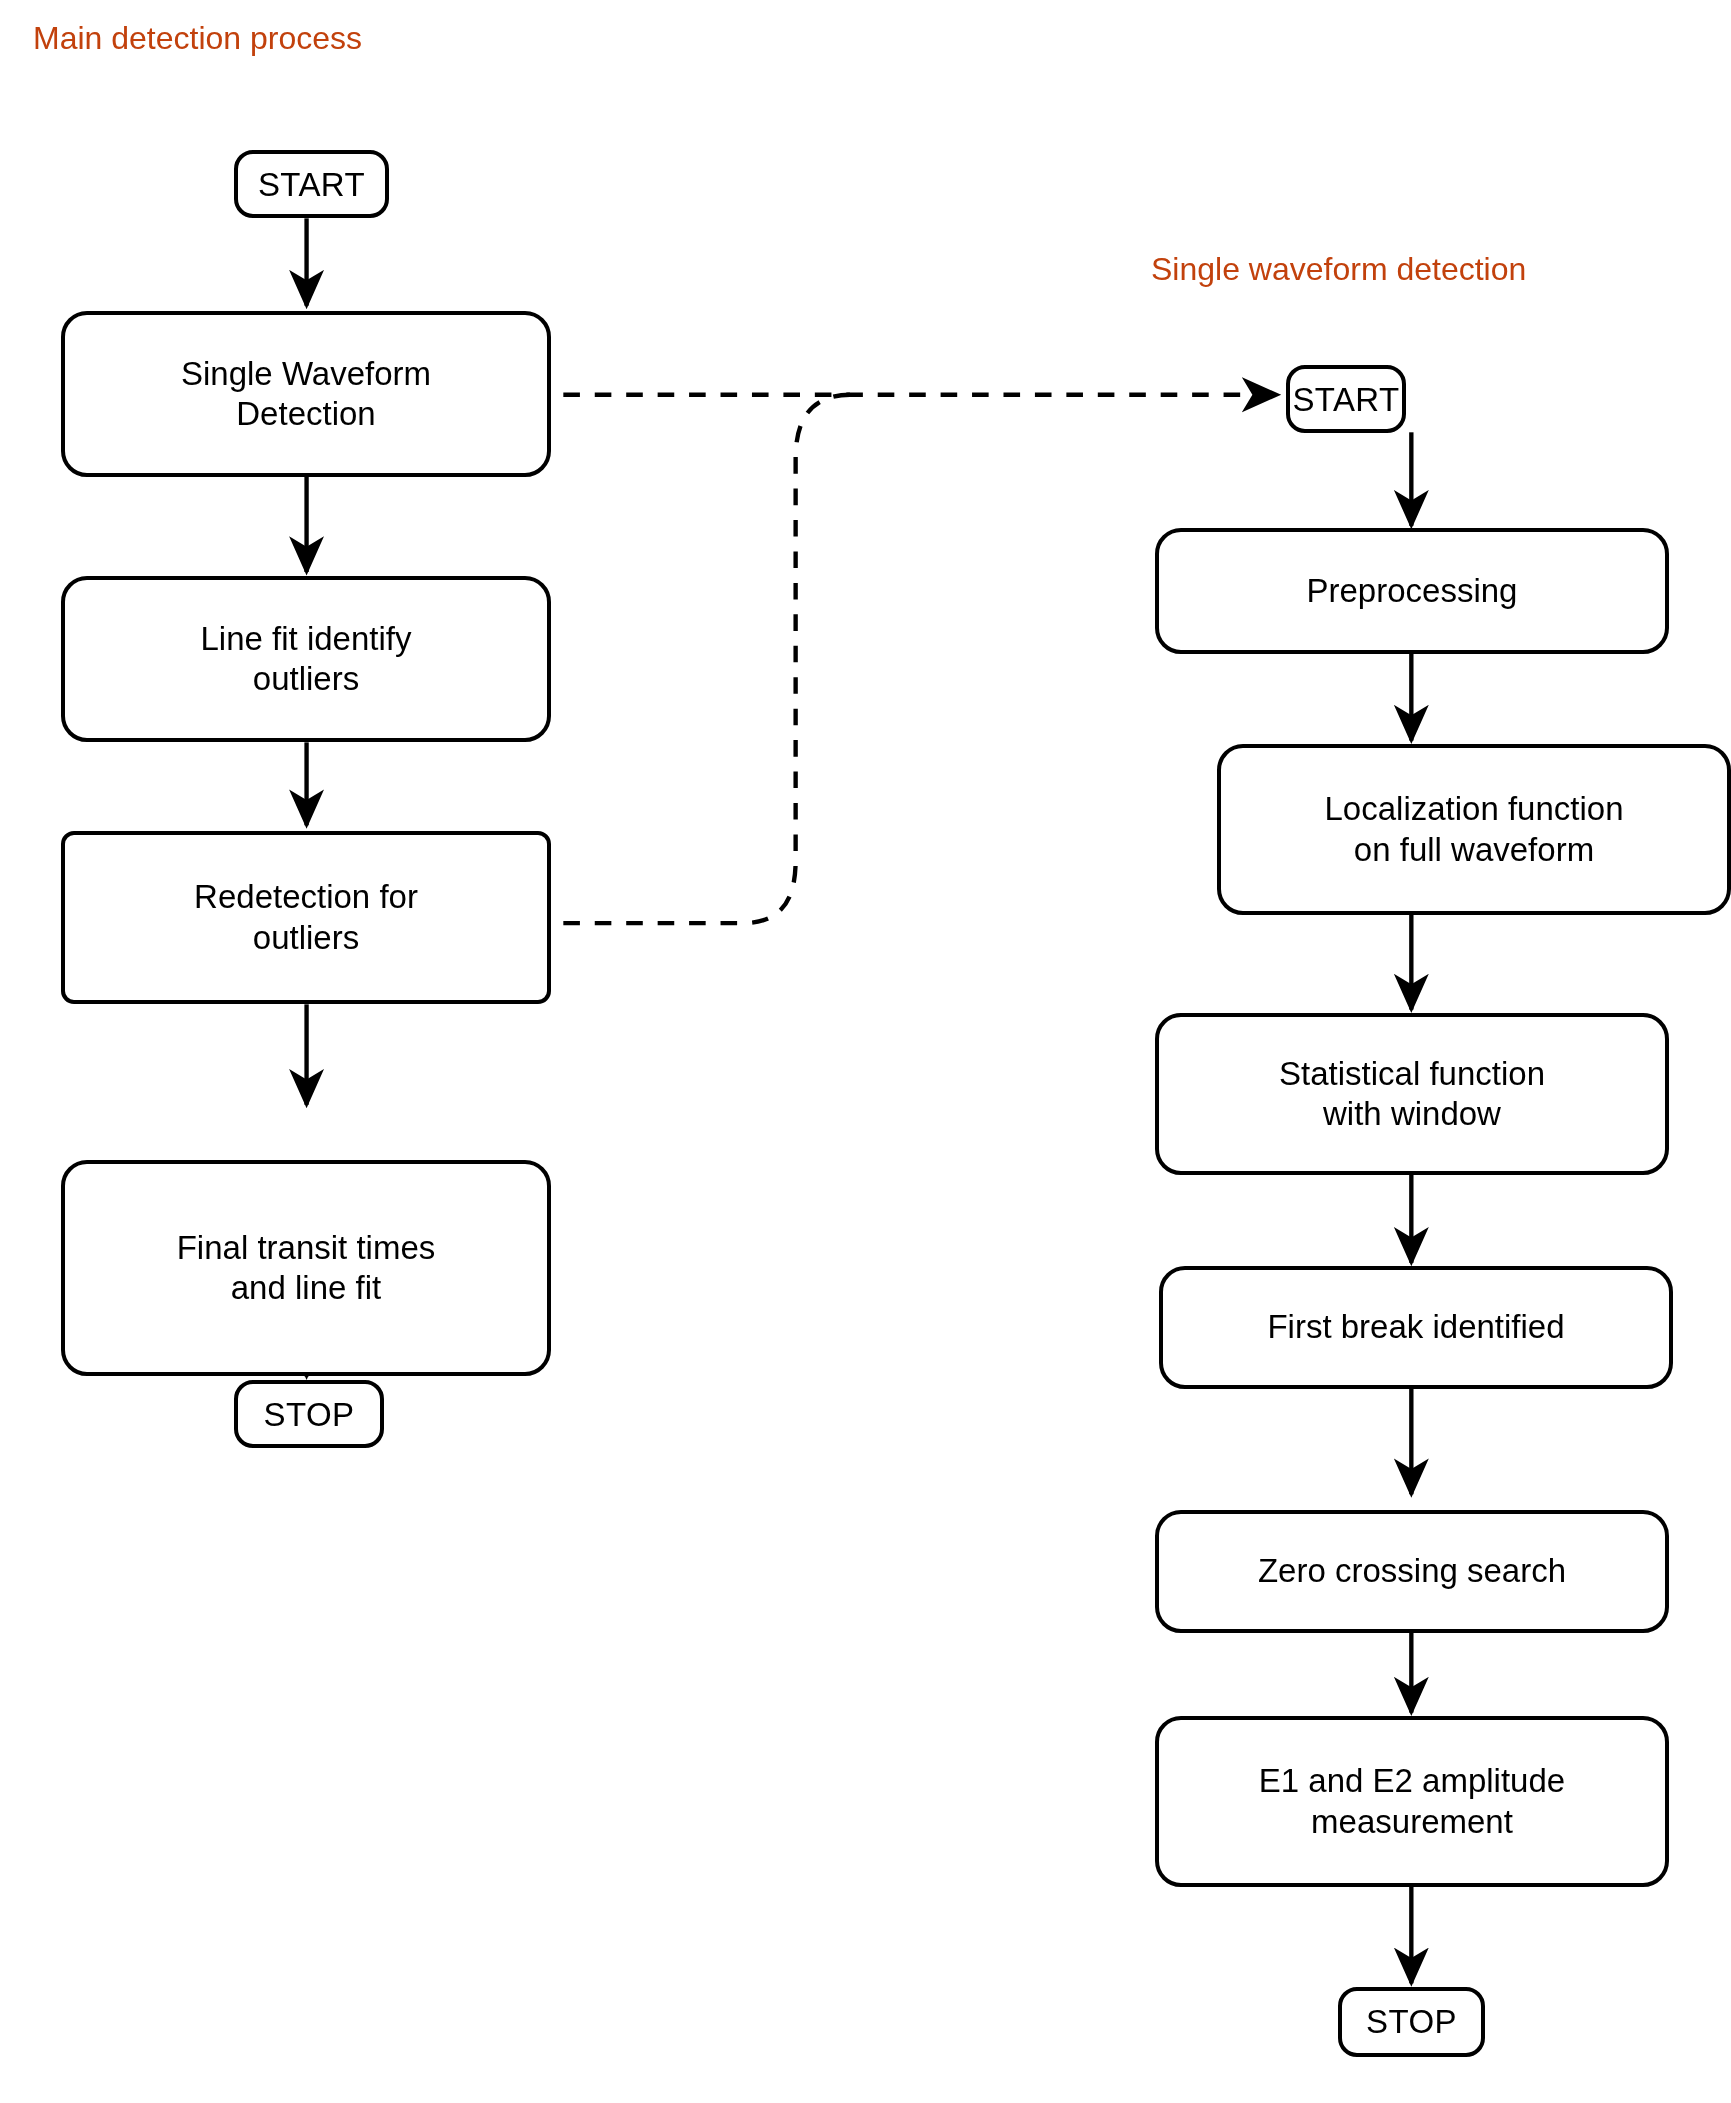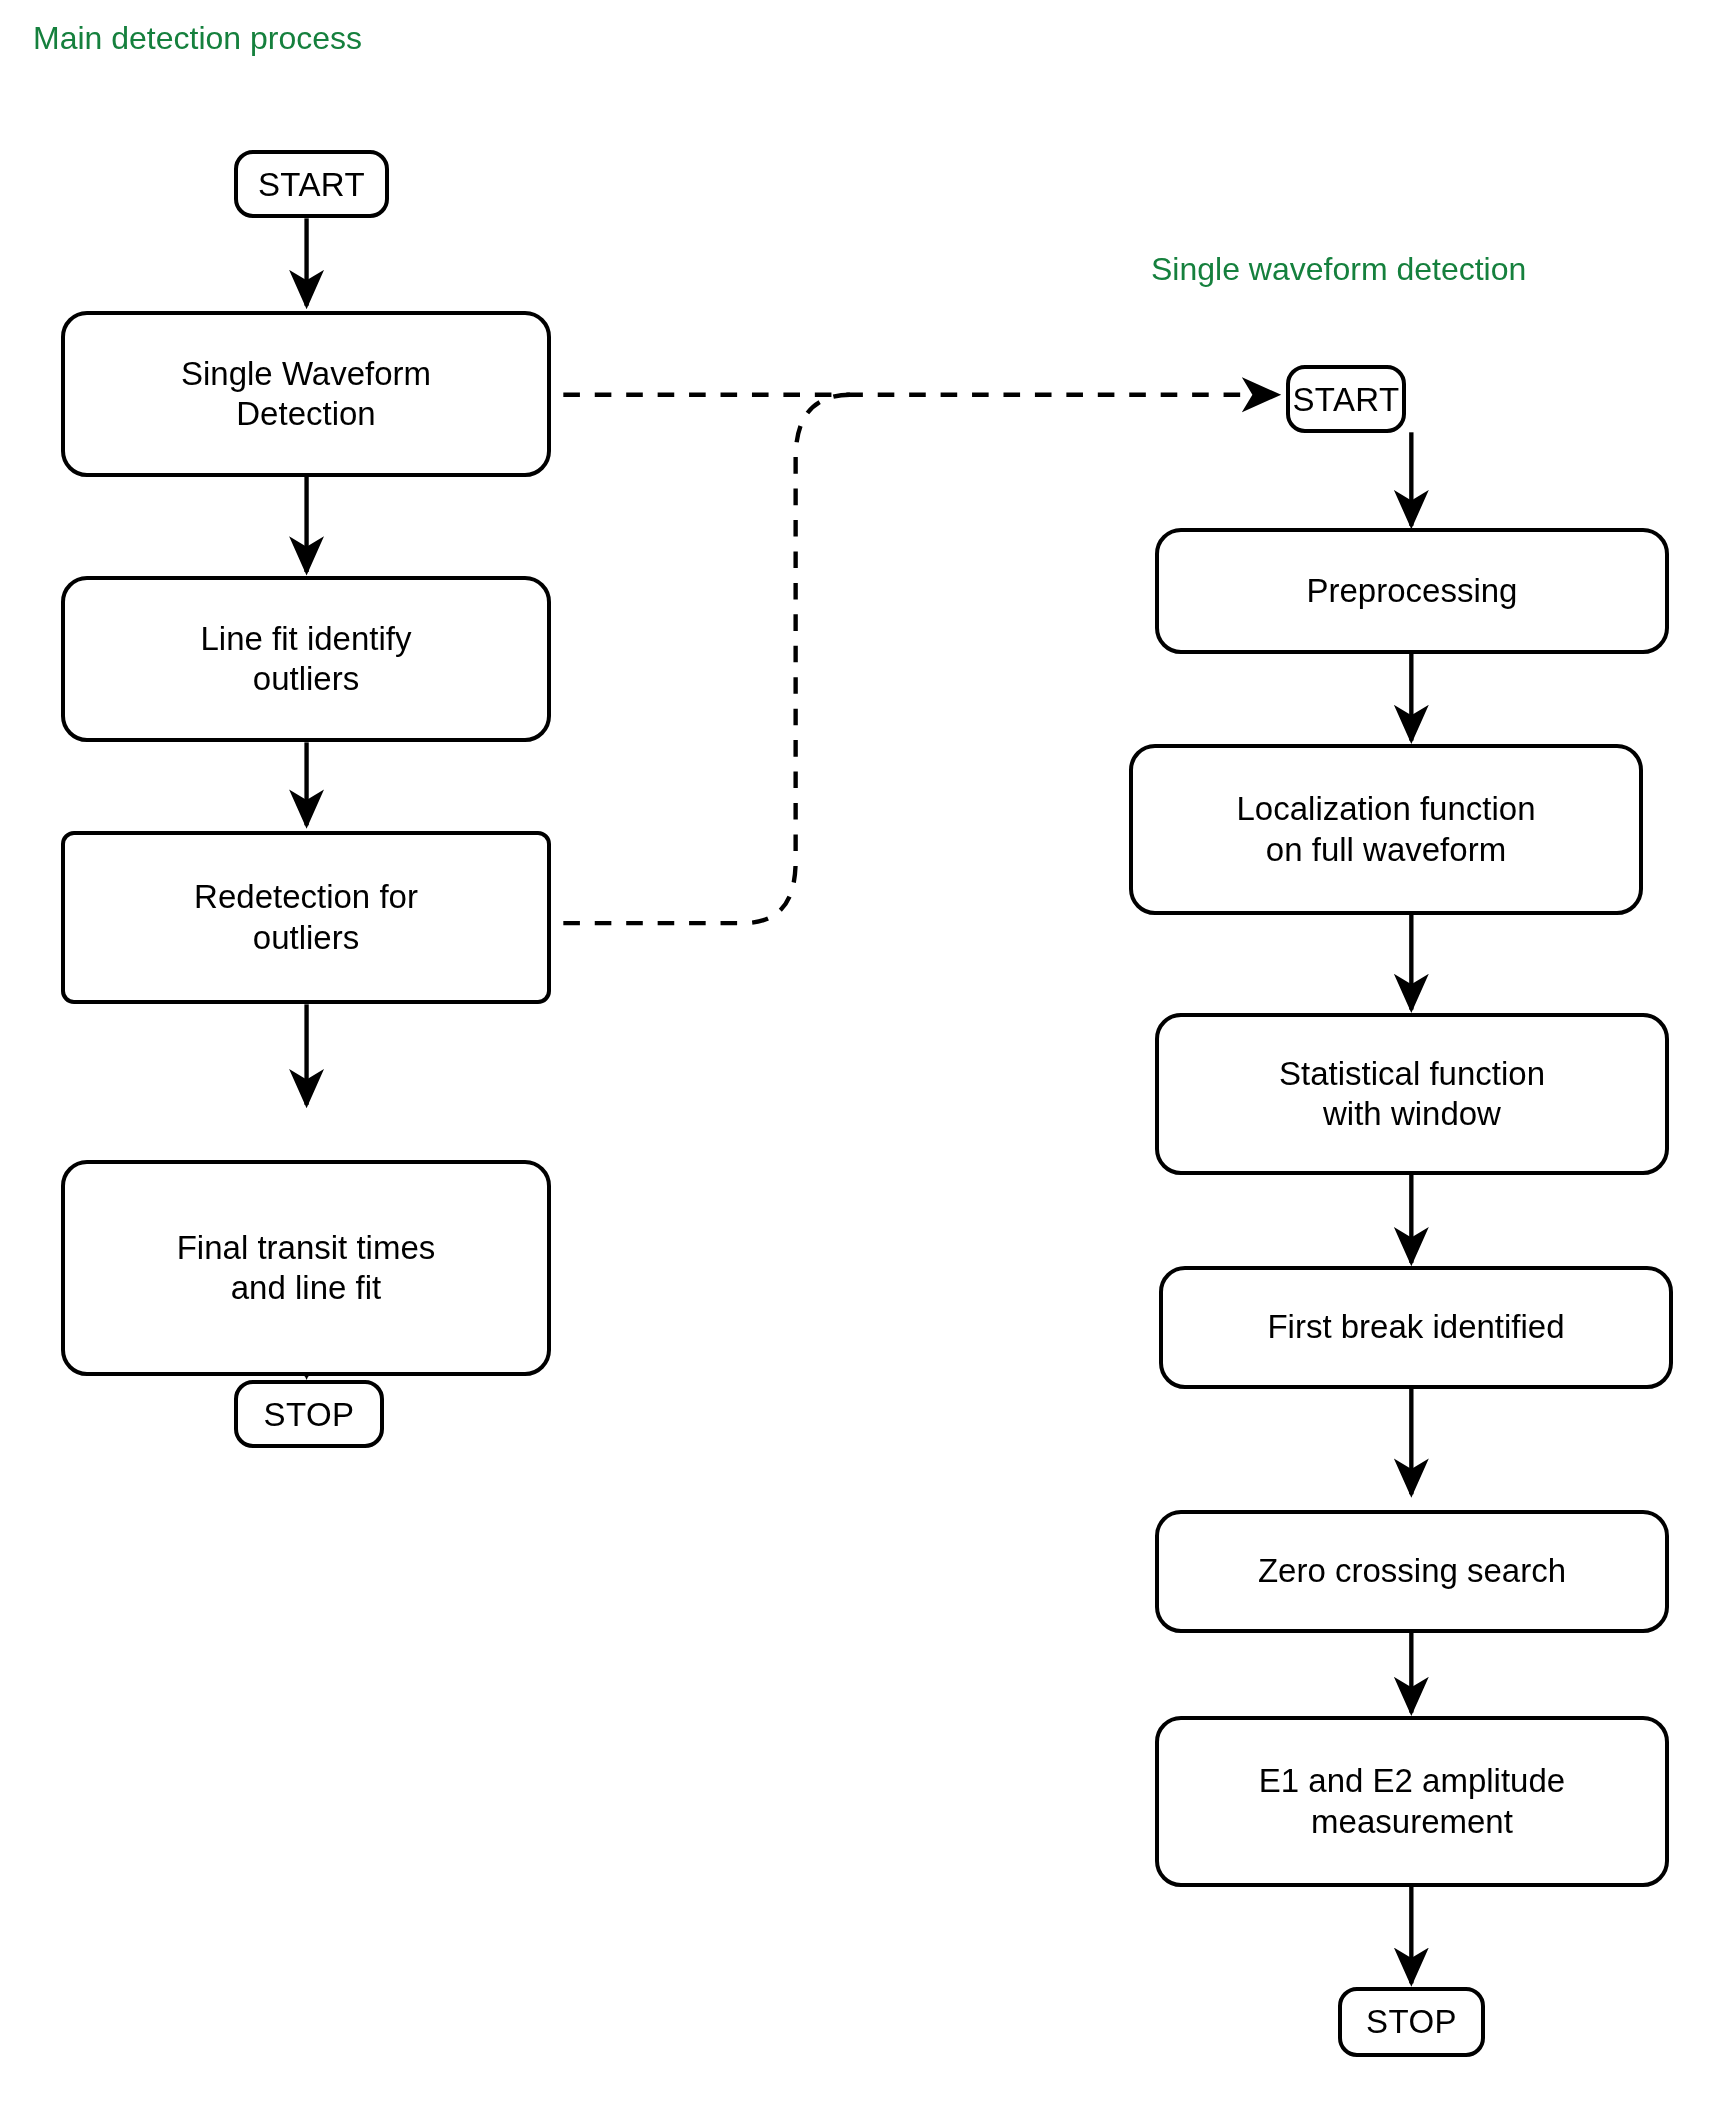--- a/index.html
+++ b/index.html
@@ -13,21 +13,21 @@
     height: 2103px;
     background: #ffffff;
     overflow: hidden;
     font-family: "Liberation Sans", sans-serif;
     color: #000000;
   }
   .section-title {
     position: absolute;
     font-size: 32px;
     line-height: 1.1;
-    color: #15803d;
+    color: #c2410c;
     white-space: nowrap;
   }
   #title-main { left: 33px;  top: 21px; }
   #title-swf  { left: 1151px; top: 252px; }
 
   .node {
     position: absolute;
     box-sizing: border-box;
     border: 4.4px solid #000;
     background: #ffffff;
@@ -149,21 +149,21 @@
   <div class="node term" style="left:1286px; top:365px; width:120px; height:68px;">
     <span class="term-label">START</span>
   </div>
 
   <div class="node proc" style="left:1155px; top:528px; width:514px; height:126px;">
     <div>
       <div>Preprocessing</div>
     </div>
   </div>
 
-  <div class="node proc" style="left:1129px; top:744px; width:514px; height:171px;">
+  <div class="node proc" style="left:1217px; top:744px; width:514px; height:171px;">
     <div>
       <div>Localization function</div>
       <div>on full waveform</div>
     </div>
   </div>
 
   <div class="node proc" style="left:1155px; top:1013px; width:514px; height:162px;">
     <div>
       <div>Statistical function</div>
       <div>with window</div>

